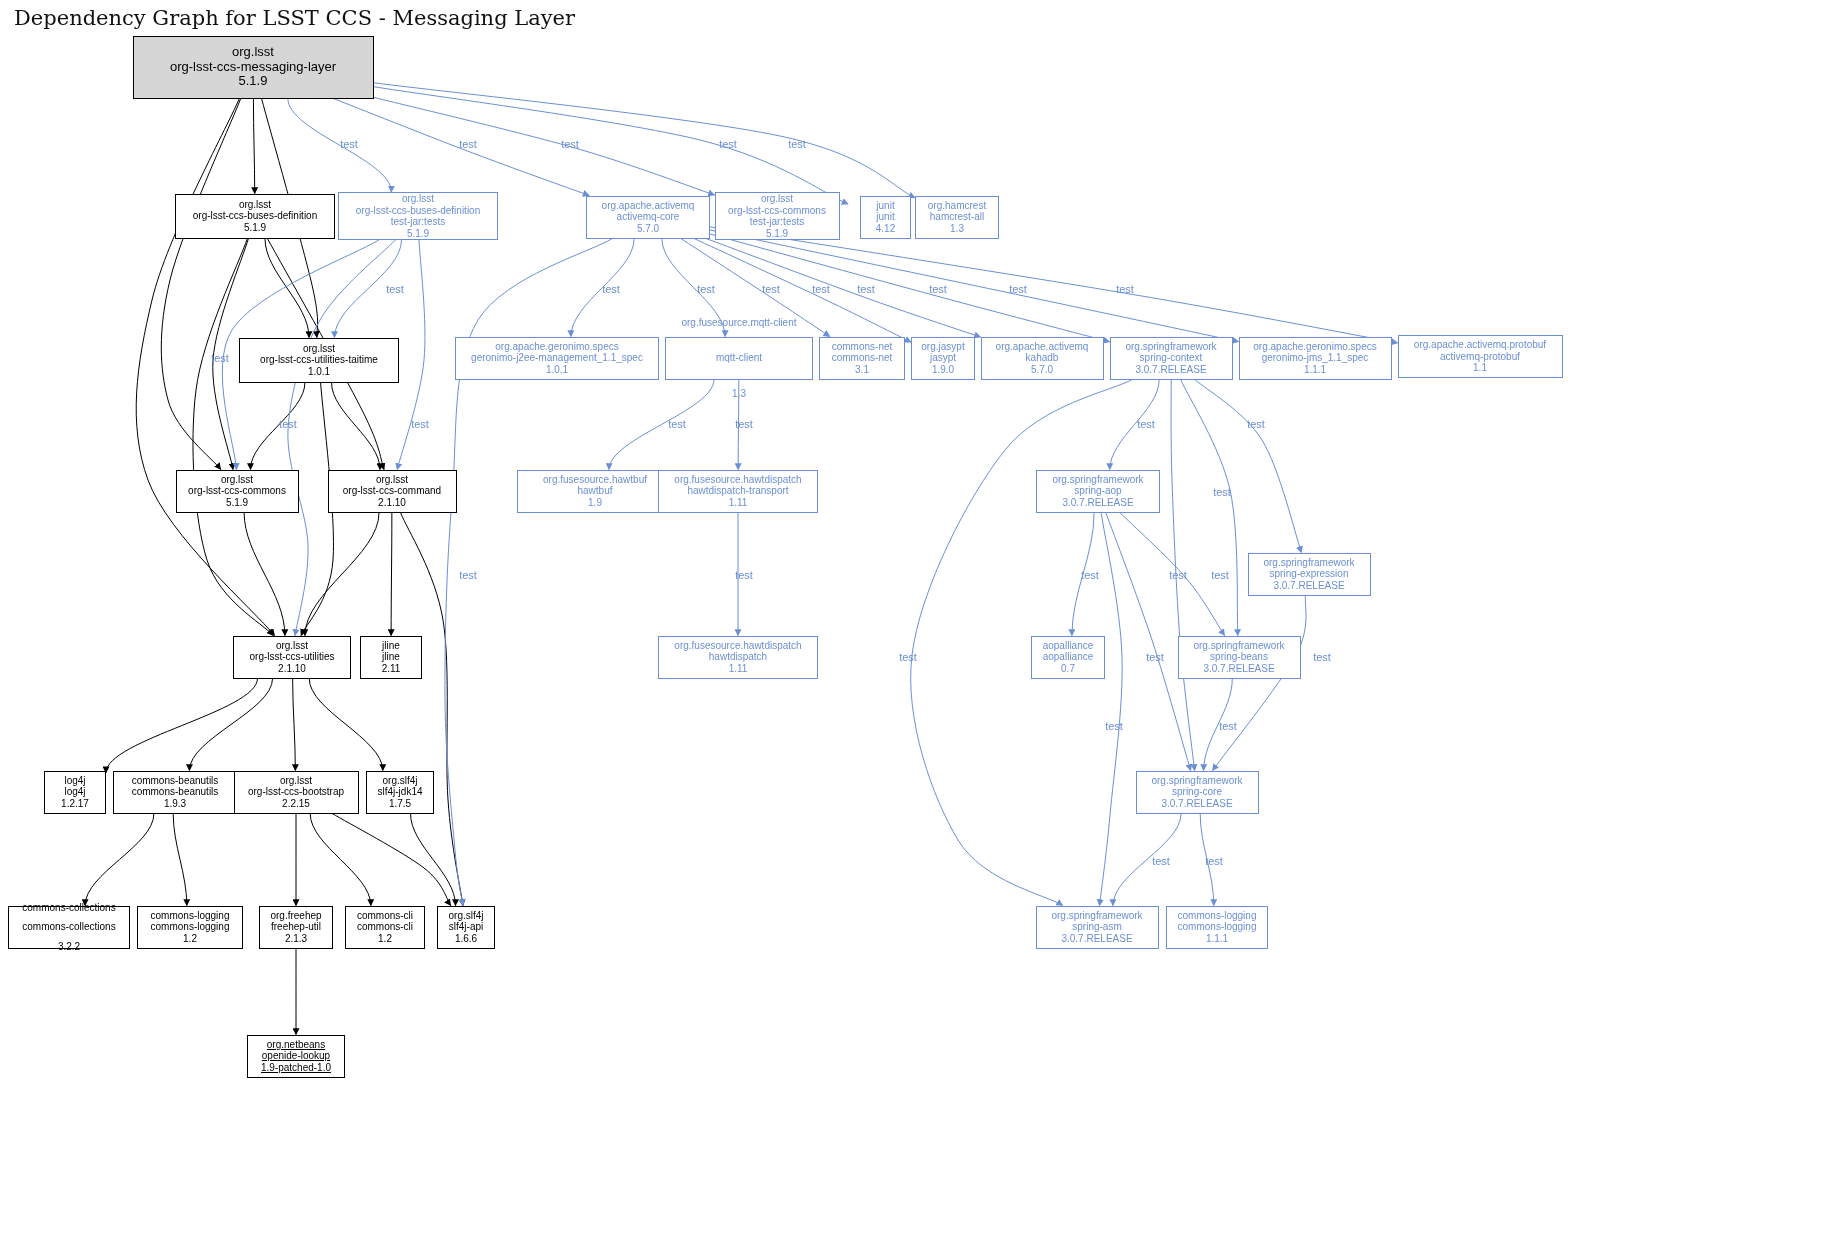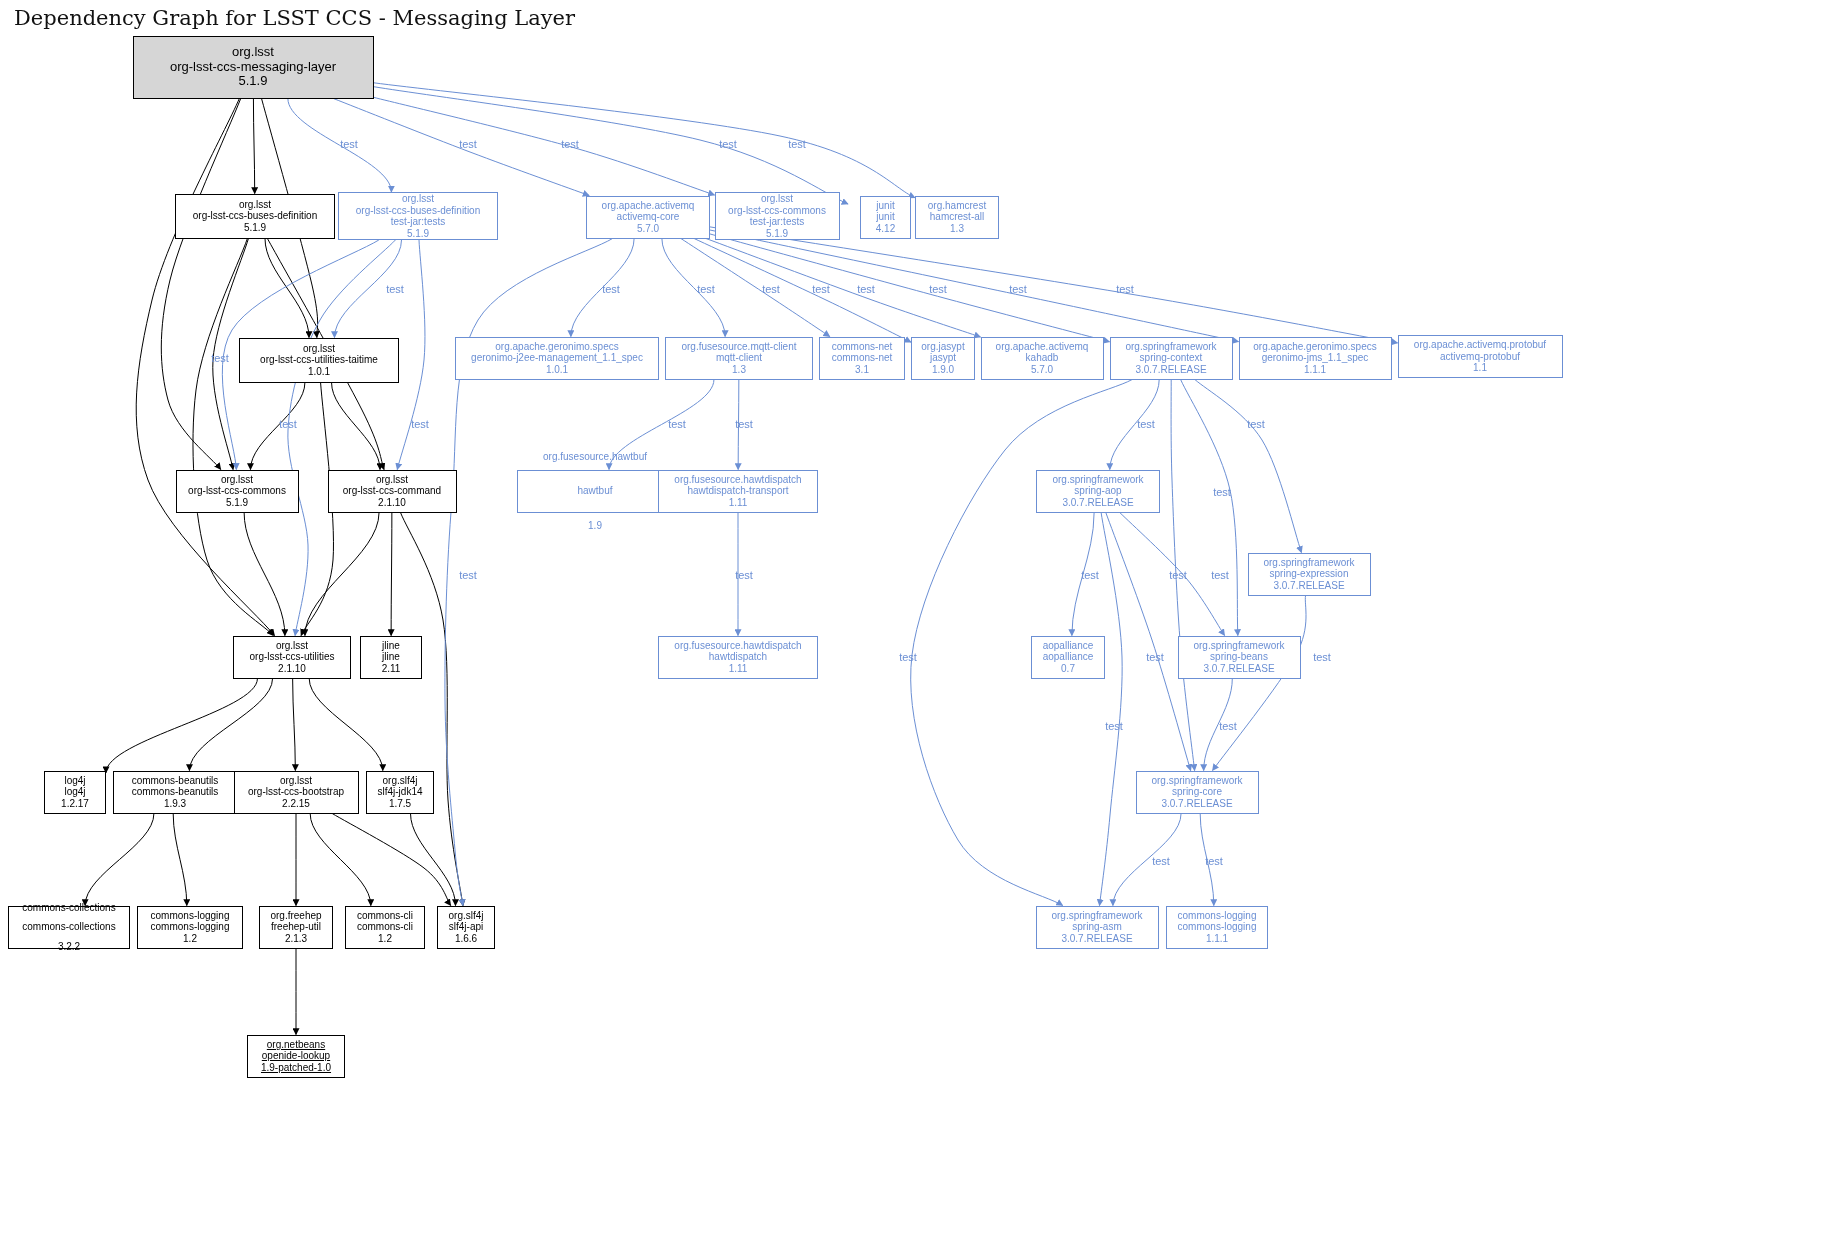--- a/index.html
+++ b/index.html
@@ -164,21 +164,21 @@
     <div class="node" style="left: 239px; top: 337.5px; width: 160px; height: 45px;">
       <div class="nline">org.lsst</div>
       <div class="nline">org-lsst-ccs-utilities-taitime</div>
       <div class="nline">1.0.1</div>
     </div>
     <div class="node blue" style="left: 455px; top: 336.5px; width: 204px; height: 43px;">
       <div class="nline">org.apache.geronimo.specs</div>
       <div class="nline">geronimo-j2ee-management_1.1_spec</div>
       <div class="nline">1.0.1</div>
     </div>
-    <div class="node blue" style="left: 665px; top: 336.5px; width: 148px; height: 43px;">
+    <div class="node blue" style="left: 665px; top: 336.5px; width: 148px; height: 43px; gap: 24px;">
       <div class="nline">org.fusesource.mqtt-client</div>
       <div class="nline">mqtt-client</div>
       <div class="nline">1.3</div>
     </div>
     <div class="node blue" style="left: 819px; top: 336.5px; width: 86px; height: 43px;">
       <div class="nline">commons-net</div>
       <div class="nline">commons-net</div>
       <div class="nline">3.1</div>
     </div>
     <div class="node blue" style="left: 911px; top: 336.5px; width: 64px; height: 43px;">
@@ -209,21 +209,21 @@
     <div class="node" style="left: 175.5px; top: 469.5px; width: 123px; height: 43px;">
       <div class="nline">org.lsst</div>
       <div class="nline">org-lsst-ccs-commons</div>
       <div class="nline">5.1.9</div>
     </div>
     <div class="node" style="left: 327.5px; top: 469.5px; width: 129px; height: 43px;">
       <div class="nline">org.lsst</div>
       <div class="nline">org-lsst-ccs-command</div>
       <div class="nline">2.1.10</div>
     </div>
-    <div class="node blue" style="left: 517px; top: 469.5px; width: 156px; height: 43px; gap: 23px;">
+    <div class="node blue" style="left: 517px; top: 469.5px; width: 156px; height: 43px;">
       <div class="nline">org.fusesource.hawtbuf</div>
       <div class="nline">hawtbuf</div>
       <div class="nline">1.9</div>
     </div>
     <div class="node blue" style="left: 658px; top: 469.5px; width: 160px; height: 43px;">
       <div class="nline">org.fusesource.hawtdispatch</div>
       <div class="nline">hawtdispatch-transport</div>
       <div class="nline">1.11</div>
     </div>
     <div class="node blue" style="left: 1036px; top: 469.5px; width: 124px; height: 43px;">

